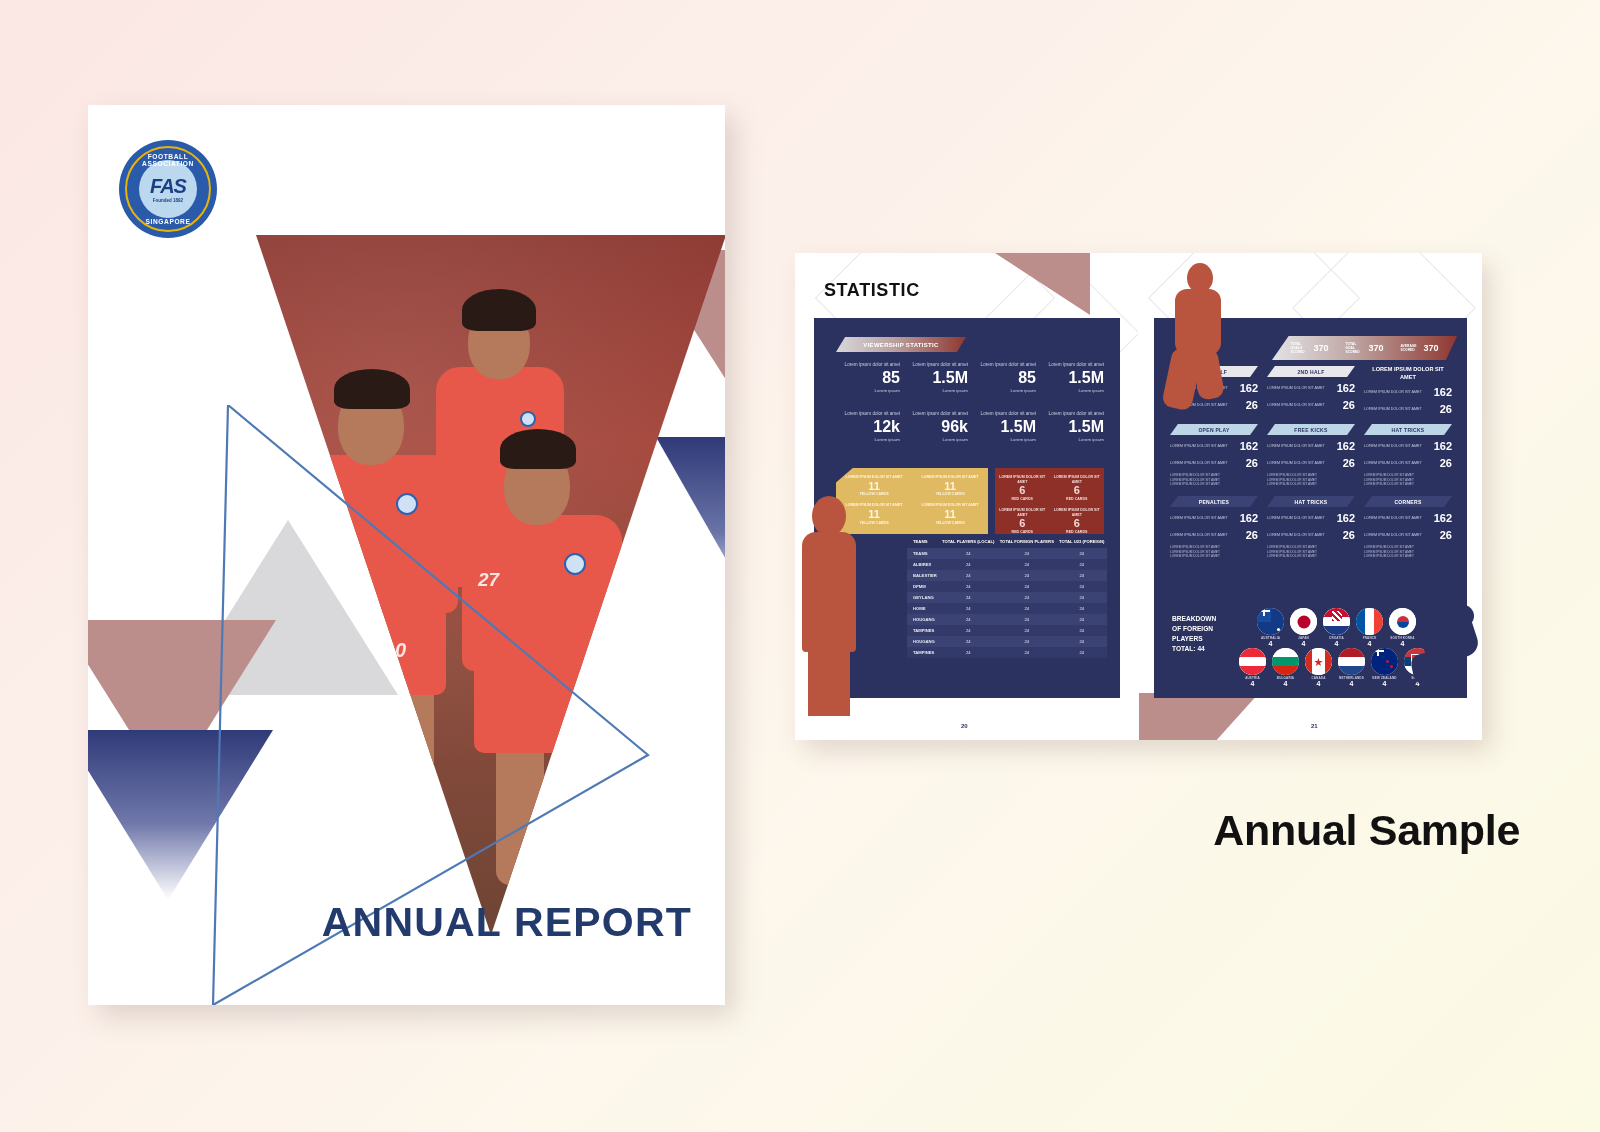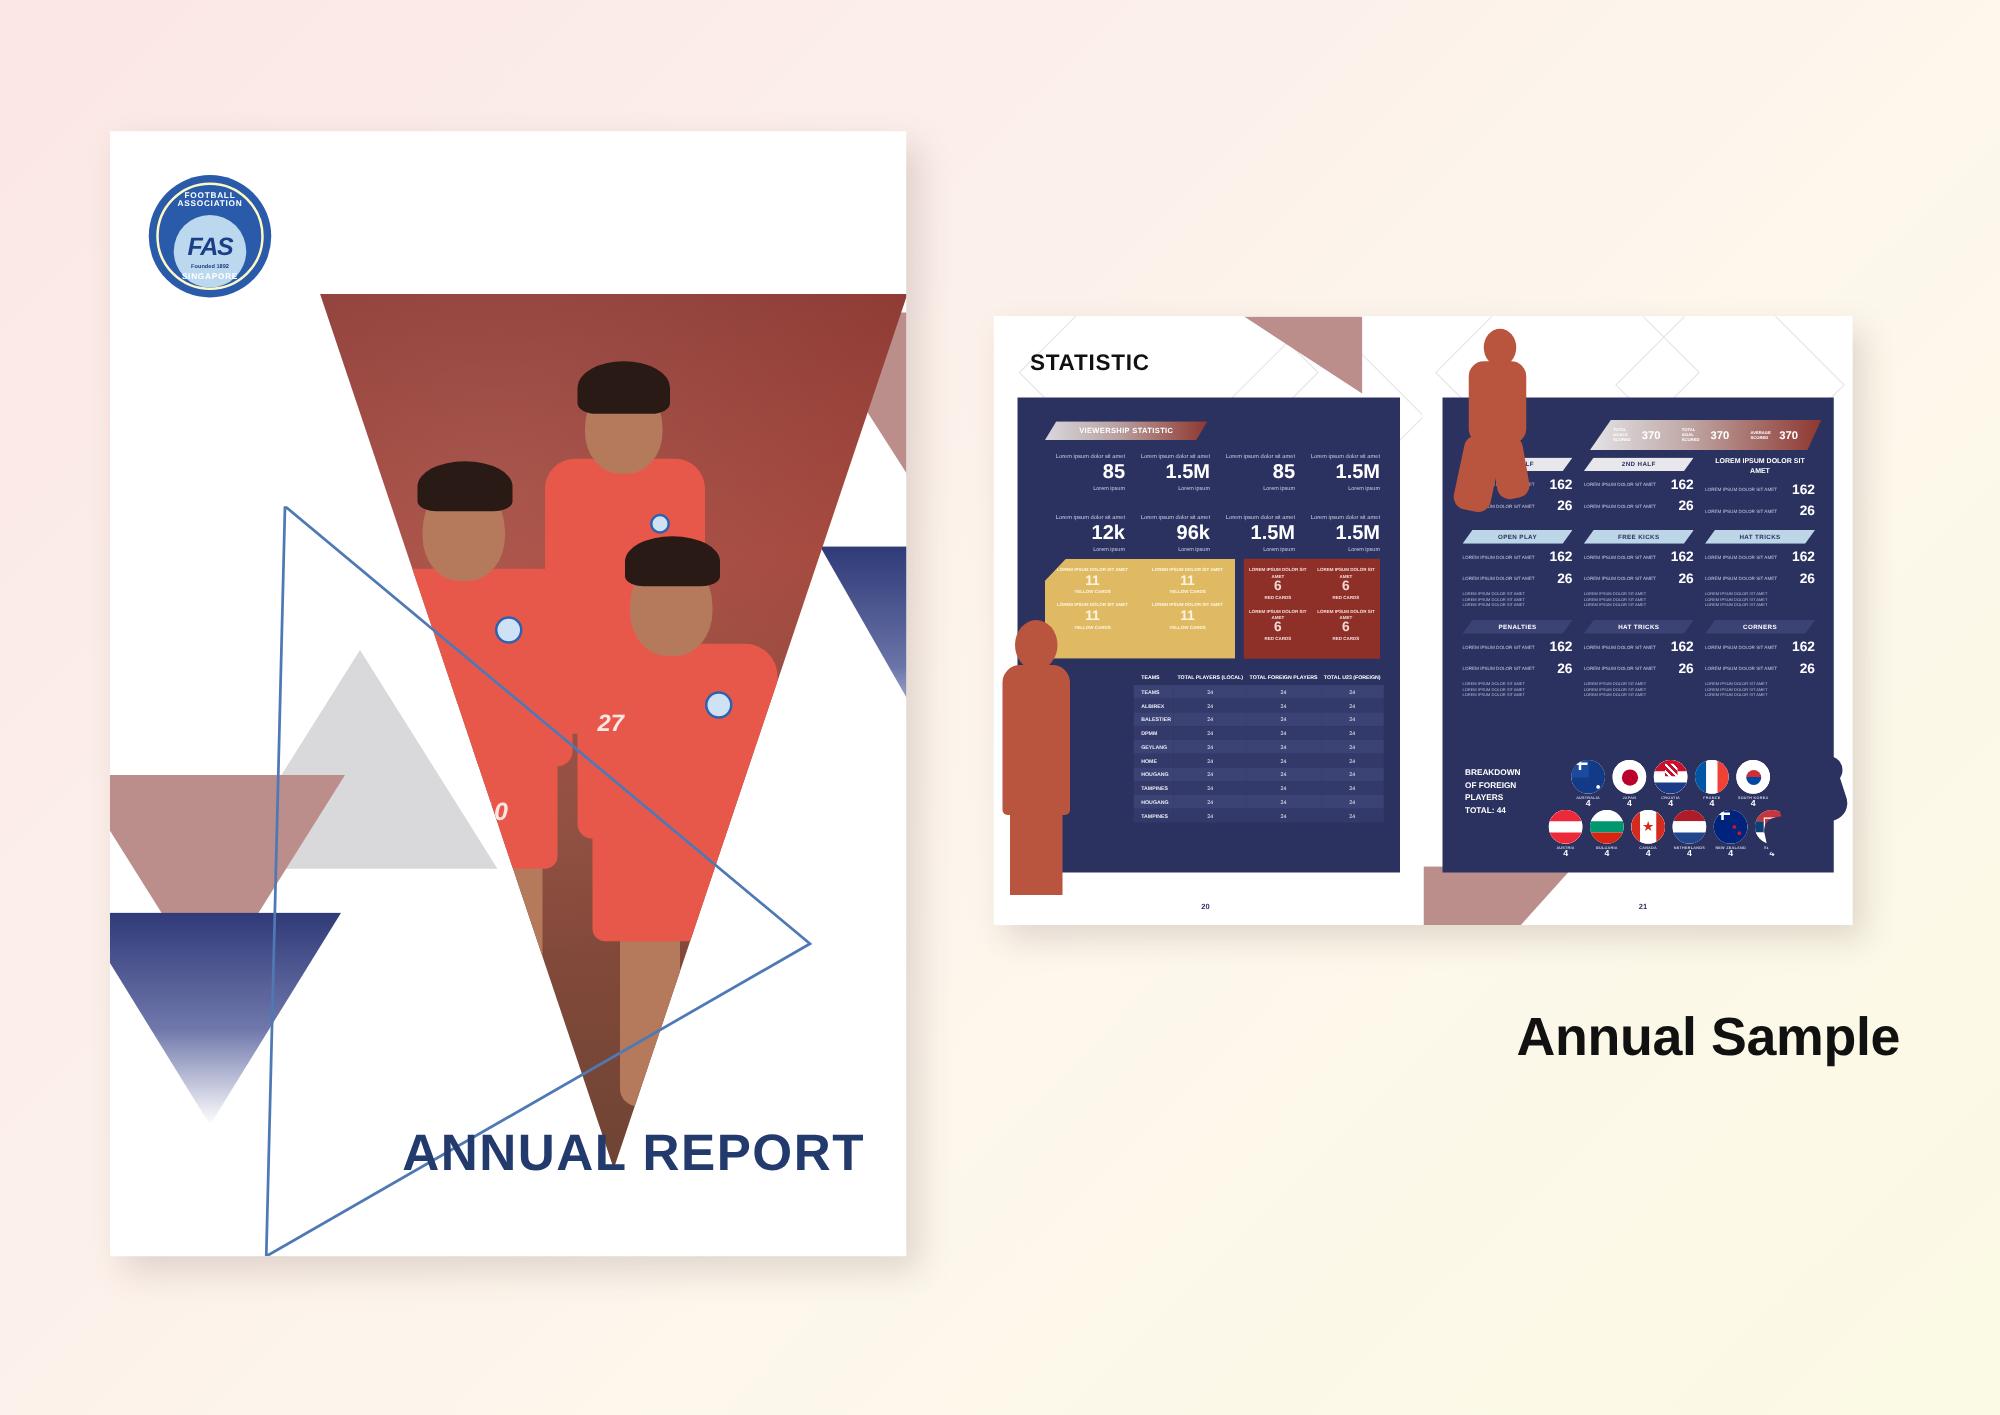--- a/index.html
+++ b/index.html
@@ -18,21 +18,21 @@
   }
   .cov-shape{ position:absolute; }
   
   .tri{ width:0; height:0; }
   #logo-badge{
     position:absolute; left:31px; top:35px; width:98px; height:98px; border-radius:50%;
     background:#2a5baa; display:flex; align-items:center; justify-content:center; z-index:9;
   }
   #logo-badge .ring{
     width:86px; height:86px; border-radius:50%; background:#2a5baa;
-    border:2px solid #fef9c3; display:flex; align-items:flex-end; justify-content:center; position:relative;
+    border:2px solid #eab308; display:flex; align-items:center; justify-content:center; position:relative;
   }
   #logo-badge .inner{
     width:58px; height:58px; border-radius:50%; background:#bcd8ef;
     display:flex; flex-direction:column; align-items:center; justify-content:center;
   }
   #logo-badge .fa-mark{ font-size:20px; font-weight:bold; color:#1b3f86; font-style:italic; letter-spacing:-1px; line-height:1; }
   #logo-badge .founded{ font-size:4.5px; color:#1b3f86; font-weight:bold; margin-top:2px; }
   #logo-badge .arc-top, #logo-badge .arc-bot{
     position:absolute; width:100%; text-align:center; color:#fff; font-weight:bold;
     font-size:6.6px; letter-spacing:.6px;
@@ -85,21 +85,21 @@
     display:flex; align-items:center; justify-content:center;
   }
   #viewership-ribbon span{ font-size:6px; font-weight:bold; color:#fff; letter-spacing:.3px; }
 
   .vs-grid{ position:absolute; left:18px; top:44px; width:272px; display:flex; }
   .vs-col{ flex:1; text-align:right; }
   .vs-cap{ font-size:4.6px; color:#c9cde4; line-height:1.35; }
   .vs-num{ font-size:16px; font-weight:bold; color:#fff; line-height:1.1; margin:1px 0; }
   .vs-sub{ font-size:4.4px; color:#c9cde4; }
 
-  #cards-row{ position:absolute; left:22px; top:129px; width:268px; height:80px; display:flex; gap:7px; }
+  #cards-row{ position:absolute; left:22px; top:150px; width:268px; height:66px; display:flex; gap:7px; }
   #yellow-card-panel{
     width:152px; background:#e0b963; position:relative;
     clip-path:polygon(11% 0,100% 0,100% 100%,0 100%,0 22%);
     display:flex;
   }
   #red-card-panel{ width:109px; background:#8e2f28; display:flex; }
   .card-cell{ flex:1; text-align:center; padding-top:7px; }
   .cc-cap{ font-size:3.6px; font-weight:bold; line-height:1.3; }
   .cc-num{ font-size:11px; font-weight:bold; line-height:1.15; }
   .cc-sub{ font-size:3.6px; font-weight:bold; }

